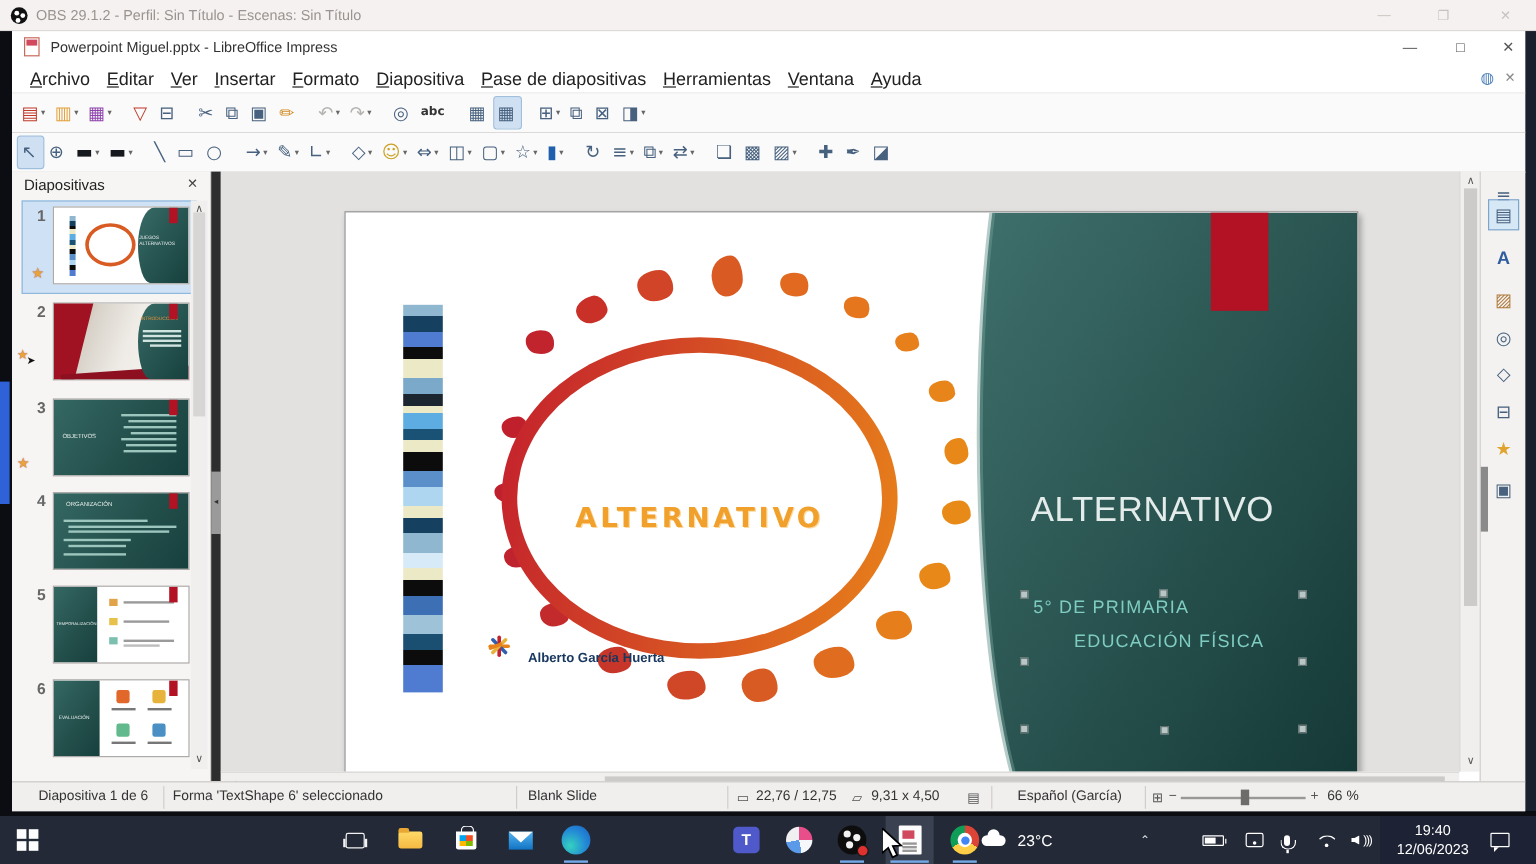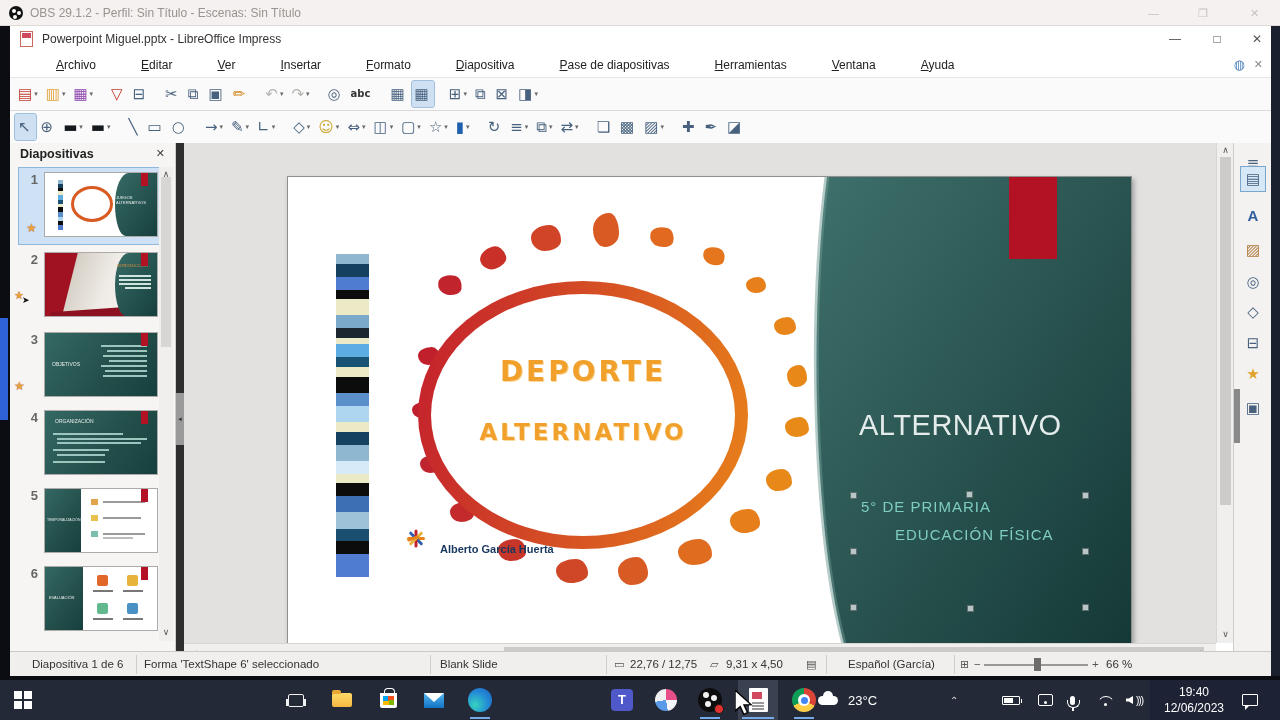--- a/index.html
+++ b/index.html
@@ -18,21 +18,21 @@
   #impress { position:absolute; left:10px; top:26px; width:1261px; height:650px; background:#fff; }
   #imp-titlebar { position:absolute; left:0; top:0; width:100%; height:26px; background:#fff; }
   #imp-icon { position:absolute; left:10px; top:5px; width:13px; height:16px; background:#fff;
               border:1px solid #c96a5a; }
   #imp-icon::after { content:""; position:absolute; left:1px; top:1px; width:9px; height:5px; background:#d1495e; }
   #imp-title { position:absolute; left:32px; top:6px; font-size:12px; color:#333; }
   .win-btn { position:absolute; top:6px; font-size:12px; color:#555; width:16px; text-align:center; }
   
   #menubar { position:absolute; left:0; top:26px; width:100%; height:26px; background:#fff;
              border-bottom:1px solid #e8e6e4; padding-left:8px; }
-  .menu-item { display:inline-block; font-size:12px; color:#222; padding:6px 7px 0 7px;margin-left:31px; }
+  .menu-item { display:inline-block; font-size:15px; color:#222; padding:6px 7px 0 7px; }
   .menu-item::first-letter { text-decoration:underline; }
   #menu-globe { position:absolute; right:26px; top:5px; font-size:13px; color:#4a7ebb; }
   #menu-close { position:absolute; right:8px; top:6px; font-size:11px; color:#888; }
   
   .toolbar { position:absolute; left:0; width:100%; height:33px; background:#fbfafa;
              border-bottom:1px solid #dcdad8; display:flex; align-items:center; padding-left:4px; }
   #toolbar-standard { top:52px; }
   #toolbar-drawing { top:85px; }
   .tbi { display:inline-flex; align-items:center; height:26px; padding:0 3px; margin:0 1px;
          border-radius:2px; }
@@ -45,21 +45,21 @@
   [data-name="export-pdf-icon"] .glyph { color:#c0392b; }
   [data-name="clone-formatting-icon"] .glyph { color:#d28b26; }
   [data-name="undo-icon"] .glyph, [data-name="redo-icon"] .glyph { color:#b5b3b0; }
   [data-name="spelling-icon"] .glyph { font-size:10px; font-weight:bold; color:#333; }
   [data-name="threed-objects-icon"] .glyph { color:#1f5fae; }
   [data-name="line-color-icon"] .glyph, [data-name="fill-color-icon"] .glyph { color:#15181c; }
   [data-name="symbol-shapes-icon"] .glyph { color:#c9a227; }
   
   #panel { position:absolute; left:0; top:117px; width:166px; height:508px; background:#f6f5f4;
            border-right:1px solid #cfcdcb; }
-  #panel-header { position:absolute; left:10px; top:4px; font-size:12.5px; font-weight:bold; color:#222; }
+  #panel-header { position:absolute; left:10px; top:4px; font-size:12.5px; font-weight:normal; color:#222; }
   #panel-close { position:absolute; right:10px; top:4px; font-size:11px; color:#444; }
   .thumb-sel { position:absolute; left:8px; width:146px; height:78px; background:#cfe2f5;
                border:1px solid #8fb8dd; }
   .thumb-num { position:absolute; font-size:13px; font-weight:bold; color:#666; width:20px; text-align:right;}
   .mini { position:absolute; left:34px; width:114px; height:65px; background:#fff;
           border:1px solid #adaba9; overflow:hidden; }
   .tag { position:absolute; top:0; right:9px; width:7px; height:13px; background:#b31124; }
   .teal-bg { background:linear-gradient(125deg,#356863 0%,#24504c 55%,#16403d 100%); }
   .curve-right { position:absolute; right:0; top:0; width:42px; height:100%;
                  background:linear-gradient(125deg,#386b66,#16403d);
@@ -635,21 +635,20 @@
         <span class="blob" style="left:268px;top:382px;width:32px;height:24px;background:#cf4727;"></span>
         <span class="blob" style="left:210px;top:362px;width:28px;height:22px;background:#c73629;"></span>
         <span class="blob" style="left:162px;top:325px;width:24px;height:20px;background:#c22a2c;"></span>
         <span class="blob" style="left:132px;top:278px;width:22px;height:18px;background:#bf232d;"></span>
         <span class="blob" style="left:124px;top:225px;width:20px;height:16px;background:#bf202d;"></span>
         <span class="blob" style="left:130px;top:170px;width:22px;height:18px;background:#c0202c;"></span>
       </div>
 
       <div id="ring" data-name="deporte-ring-graphic">
         <div id="ring-inner" data-name="ring-inner-white"></div>
-        <div class="gtxt" style="top:74px;font-size:28px;" data-name="graphic-title-line1">DEPORTE</div>
         <div class="gtxt" style="top:138px;font-size:23px;" data-name="graphic-title-line2">ALTERNATIVO</div>
       </div>
 
       <div id="logo" data-name="school-logo">
         <span style="background:#e8821a;transform:rotate(0deg);"></span>
         <span style="background:#2e5fae;transform:rotate(45deg);"></span>
         <span style="background:#c2242e;transform:rotate(90deg);"></span>
         <span style="background:#e8b33a;transform:rotate(135deg);"></span>
         <span style="background:#e8821a;transform:rotate(160deg);width:12px;"></span>
       </div>

